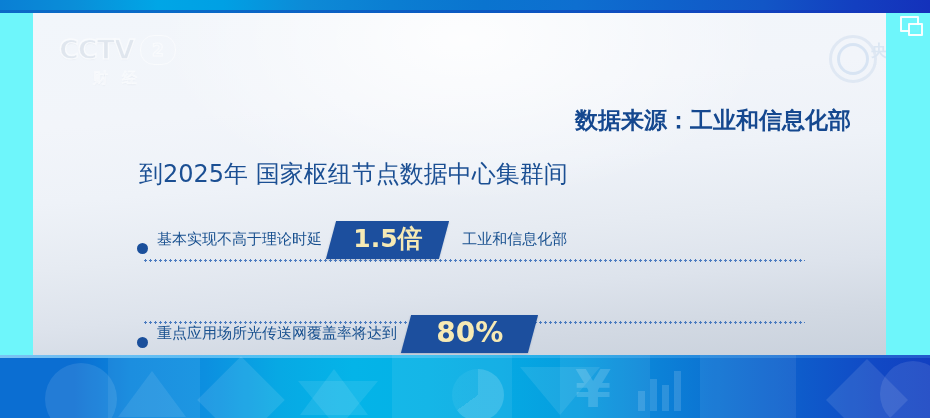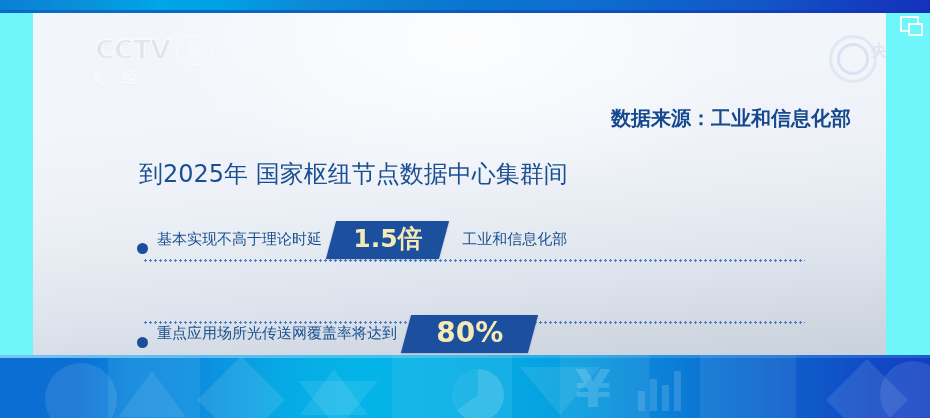--- a/index.html
+++ b/index.html
@@ -92,21 +92,21 @@
   .cctv-text {
     font-family: "DejaVu Sans", "Liberation Sans", sans-serif;
     font-weight: 700;
     font-size: 27px;
     letter-spacing: -1px;
     color: rgba(255,255,255,.0);
     -webkit-text-stroke: 1.3px rgba(255,255,255,.95);
     text-shadow: 0 1px 1px rgba(150,165,185,.35);
     line-height: 30px;
   }
-  .cctv-row1 { display: flex; align-items: center; margin-left: 36px; }
+  .cctv-row1 { display: flex; align-items: center; }
   .cctv-two {
     margin-left: 6px;
     width: 34px; height: 28px;
     border: 1.4px solid rgba(255,255,255,.95);
     border-radius: 14px;
     display: flex; align-items: center; justify-content: center;
     font-size: 17px; font-weight: 700;
     color: rgba(255,255,255,0);
     -webkit-text-stroke: 1.1px rgba(255,255,255,.95);
   }
@@ -156,21 +156,21 @@
     color: #11448f;
     letter-spacing: .5px;
     white-space: nowrap;
     text-shadow: 0 1px 1px rgba(255,255,255,.7);
   }
   .source {
     position: absolute;
     left: 240px; top: 92px;
     width: 578px;
     text-align: right;
-    font-size: 20px;
+    font-size: 23px;
     font-weight: 700;
     color: #15488f;
     white-space: nowrap;
   }
 
   
   .lead {
     position: absolute;
     left: 106px; top: 145px;
     font-size: 24px;

